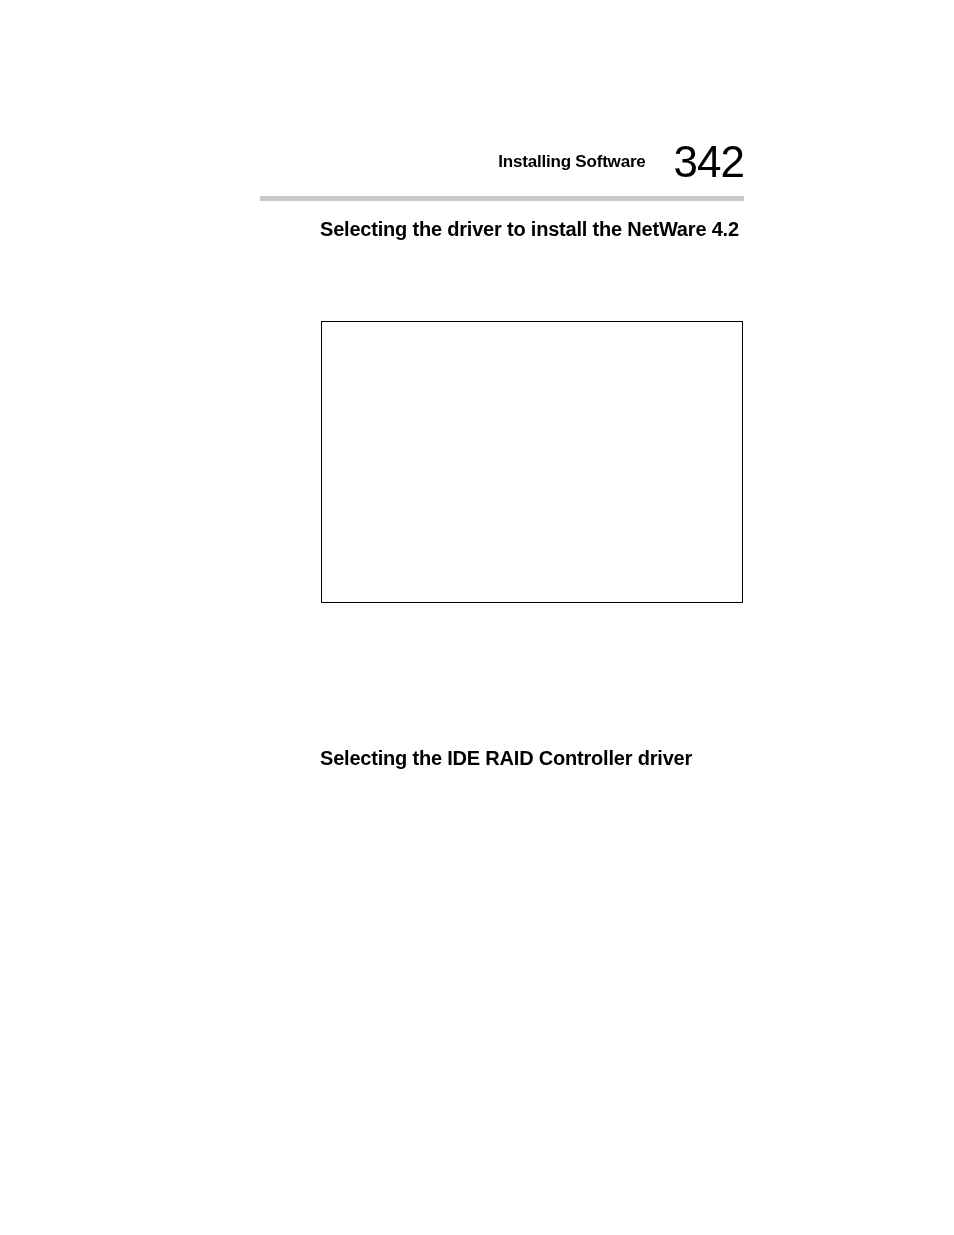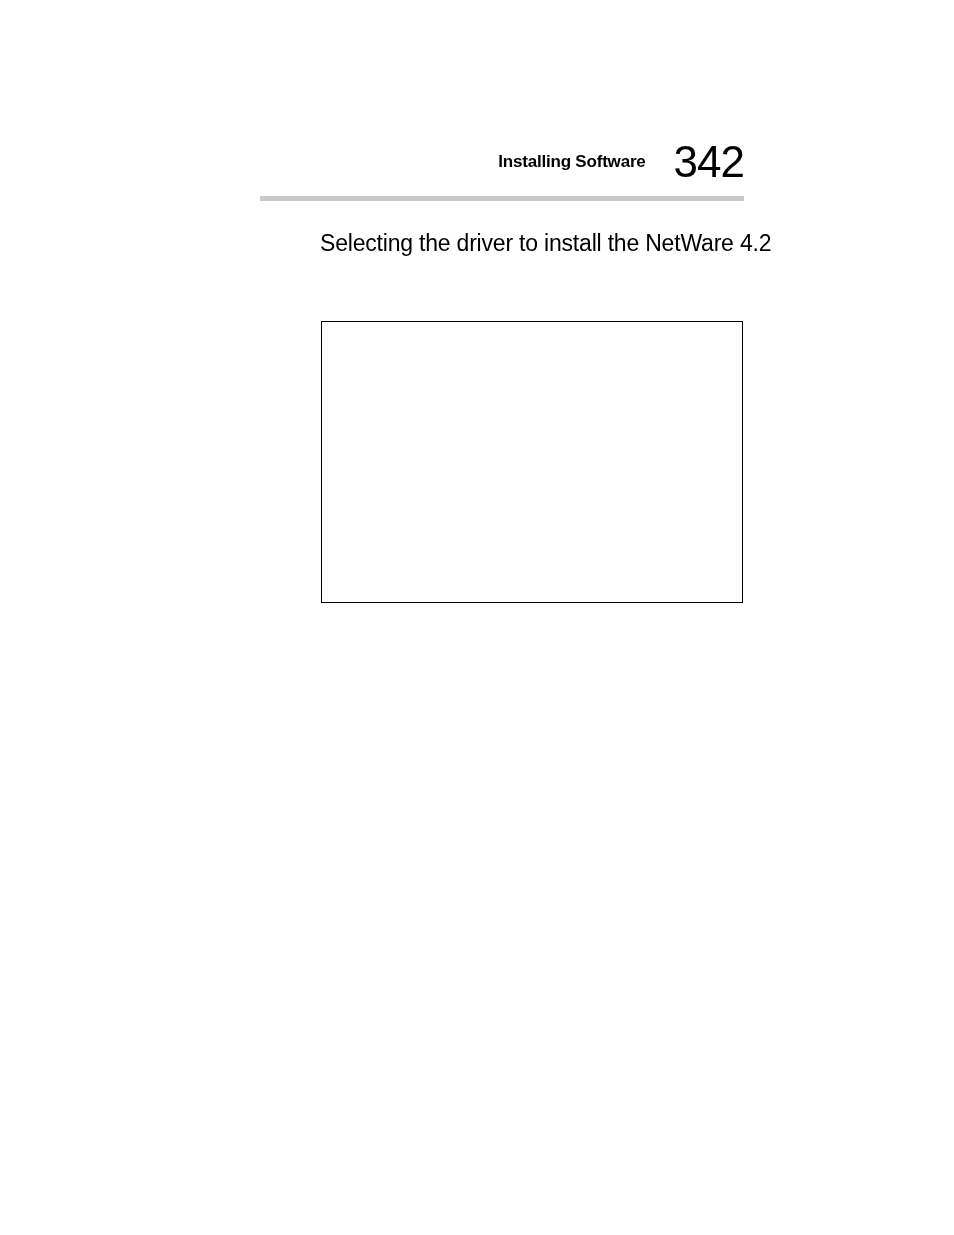--- a/index.html
+++ b/index.html
@@ -39,24 +39,24 @@
   .header-rule {
     position: absolute;
     top: 196px;
     left: 260px;
     width: 484px;
     height: 5px;
     background: #c9c9c9;
   }
   .section-1 {
     position: absolute;
-    top: 230px;
+    top: 218px;
     left: 320px;
-    font-size: 23px;
-    font-weight: 400;
+    font-size: 20px;
+    font-weight: 700;
     letter-spacing: -0.2px;
   }
   .figure-box {
     position: absolute;
     top: 321px;
     left: 321px;
     width: 420px;
     height: 280px;
     border: 1.5px solid #000;
     background: #ffffff;
@@ -79,14 +79,15 @@
     <span class="running-title">Installing Software</span>
     <span class="page-number">342</span>
   </div>
 
   <div class="header-rule"></div>
 
   <div class="section-1">Selecting the driver to install the NetWare 4.2</div>
 
   <div class="figure-box"></div>
 
+  <div class="section-2">Selecting the IDE RAID Controller driver</div>
 
 </div>
 
 </body></html>

